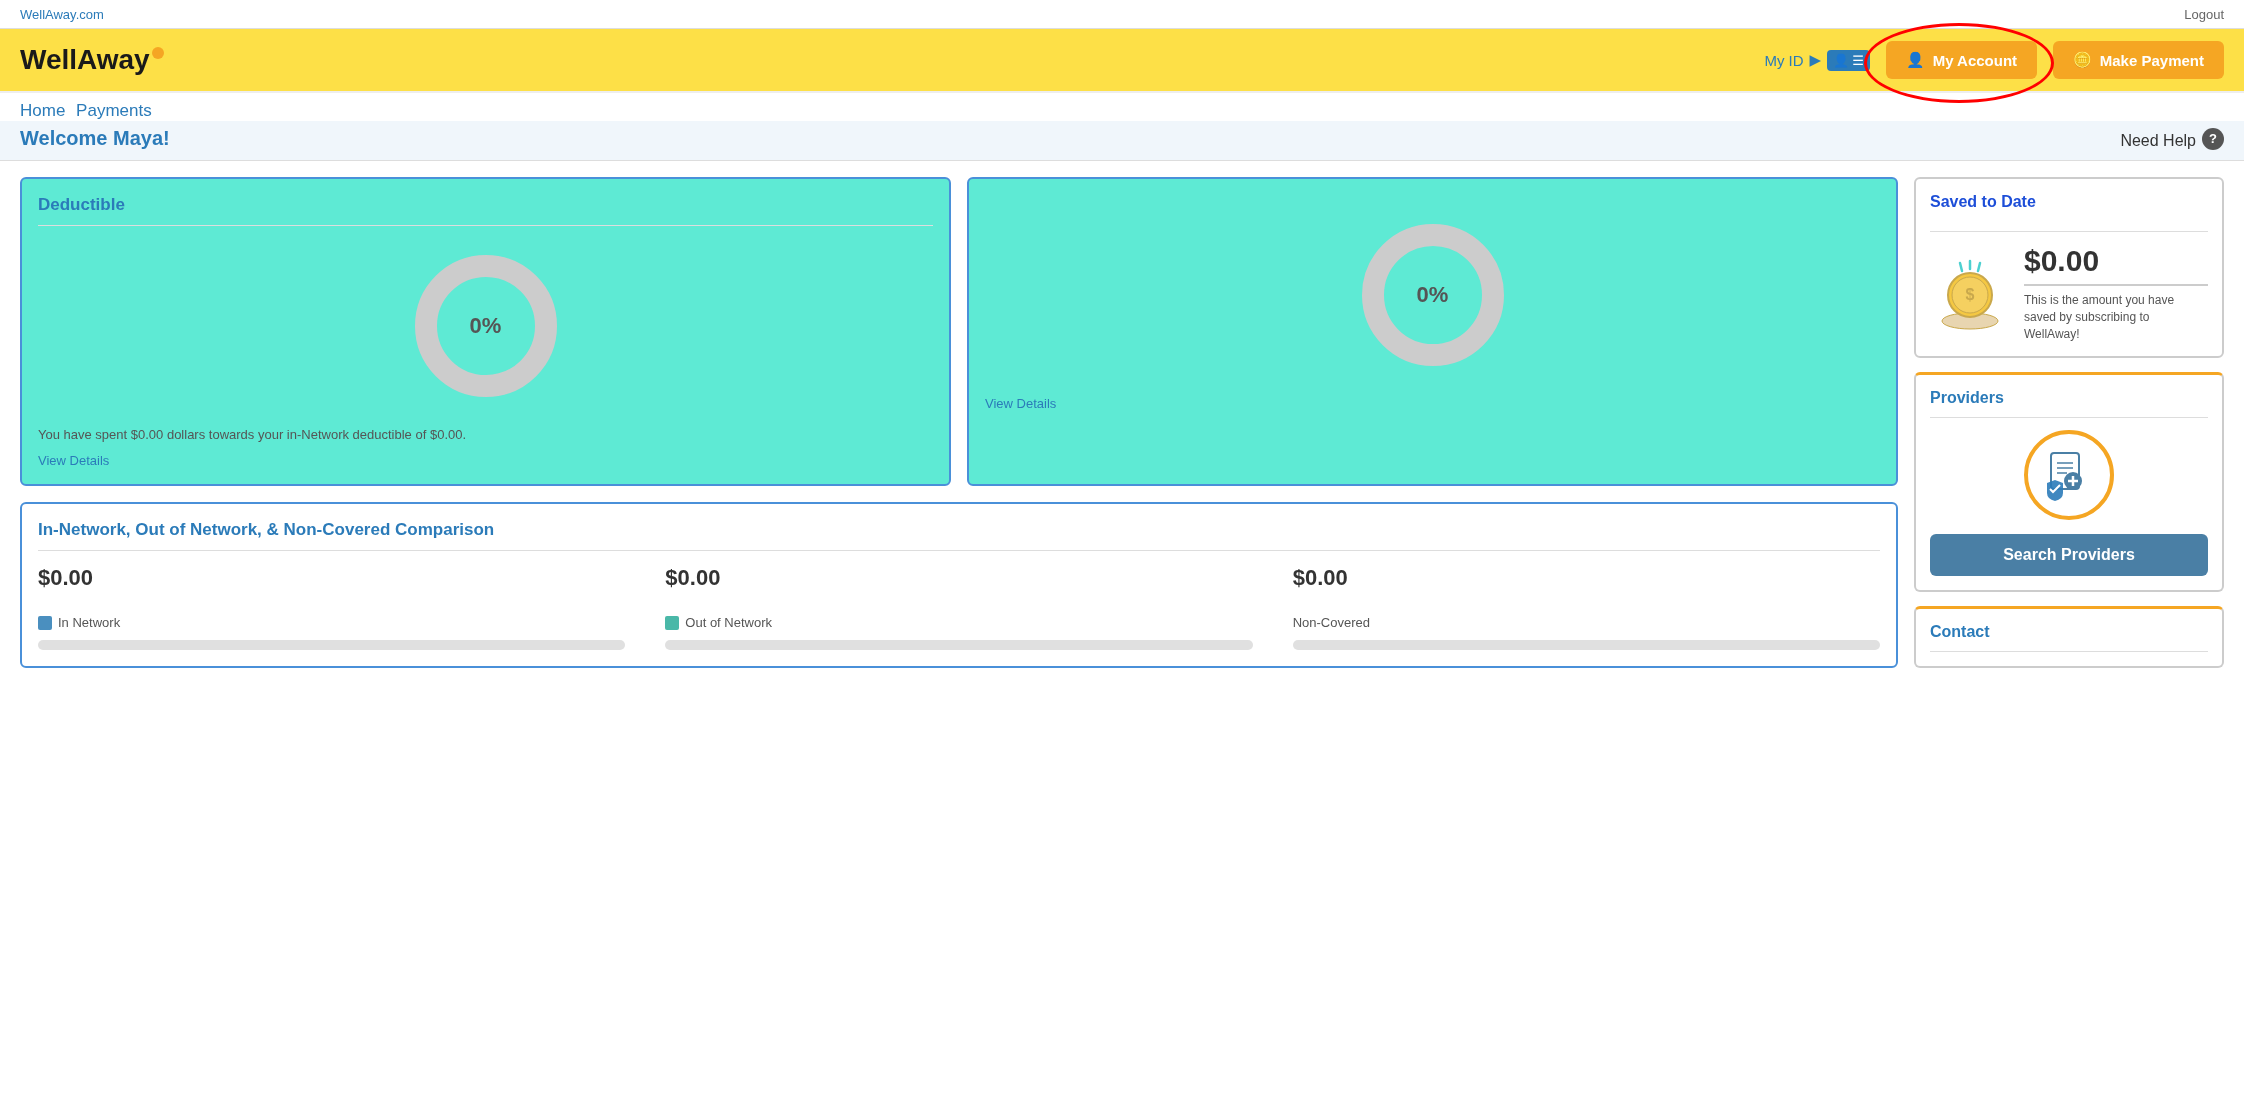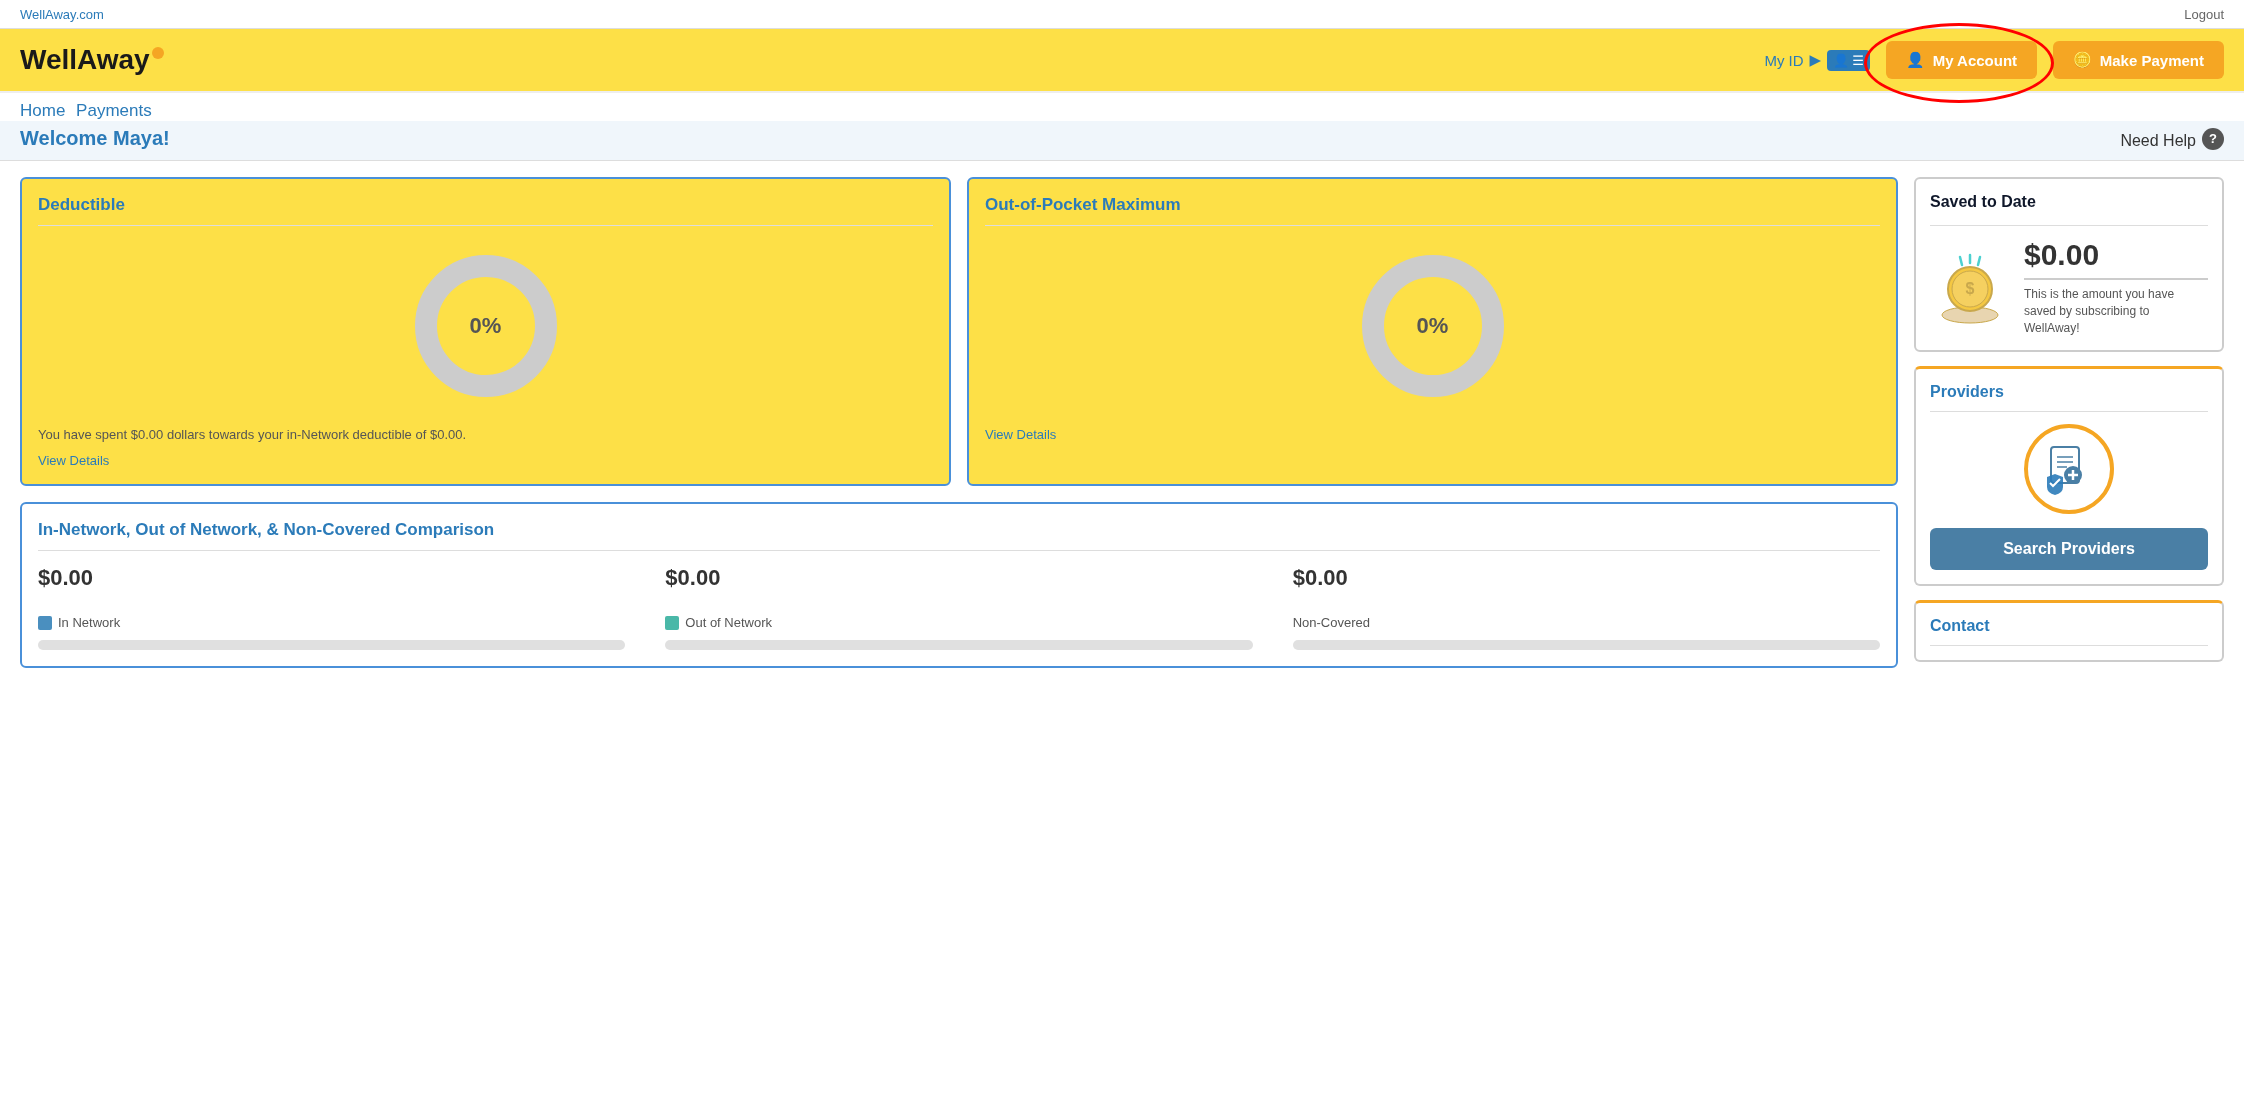--- a/index.html
+++ b/index.html
@@ -149,21 +149,21 @@
     }
     .top-cards {
       display: flex;
       gap: 16px;
     }
     .card {
       border: 2px solid #4a90d9;
       border-radius: 6px;
       padding: 16px;
       flex: 1;
-      background: #fde047;
+      background: #5eead4;
     }
     .card-title {
       color: #2b7bb9;
       font-size: 17px;
       font-weight: bold;
       padding-bottom: 10px;
       border-bottom: 1px solid #ddd;
       margin-bottom: 16px;
     }
     .donut-container {
@@ -260,22 +260,22 @@
     }
     .sidebar-card {
       border: 2px solid #ccc;
       border-radius: 6px;
       padding: 14px;
       background: #fff;
     }
     .sidebar-card-title {
       font-size: 16px;
       font-weight: bold;
-      color: #0f172a;
-      padding-bottom: 14px;
+      color: #1d4ed8;
+      padding-bottom: 20px;
       border-bottom: 1px solid #ddd;
       margin-bottom: 12px;
     }
     .saved-content {
       display: flex;
       align-items: center;
       gap: 14px;
     }
     .coin-icon {
       width: 80px; height: 80px;
@@ -419,21 +419,20 @@
               <circle cx="80" cy="80" r="60" fill="none" stroke="#ccc" stroke-width="22"></circle>
             </svg>
             <div class="donut-label">0%</div>
           </div>
         </div>
         <div class="card-desc">You have spent $0.00 dollars towards your in-Network deductible of $0.00.</div>
         <a class="view-details">View Details</a>
       </div>
 
       <div class="card">
-        <div class="card-title">Out-of-Pocket Maximum</div>
         <div class="donut-container">
           <div class="donut">
             <svg viewBox="0 0 160 160">
               <circle cx="80" cy="80" r="60" fill="none" stroke="#ccc" stroke-width="22"></circle>
             </svg>
             <div class="donut-label">0%</div>
           </div>
         </div>
         <a class="view-details">View Details</a>
       </div>

